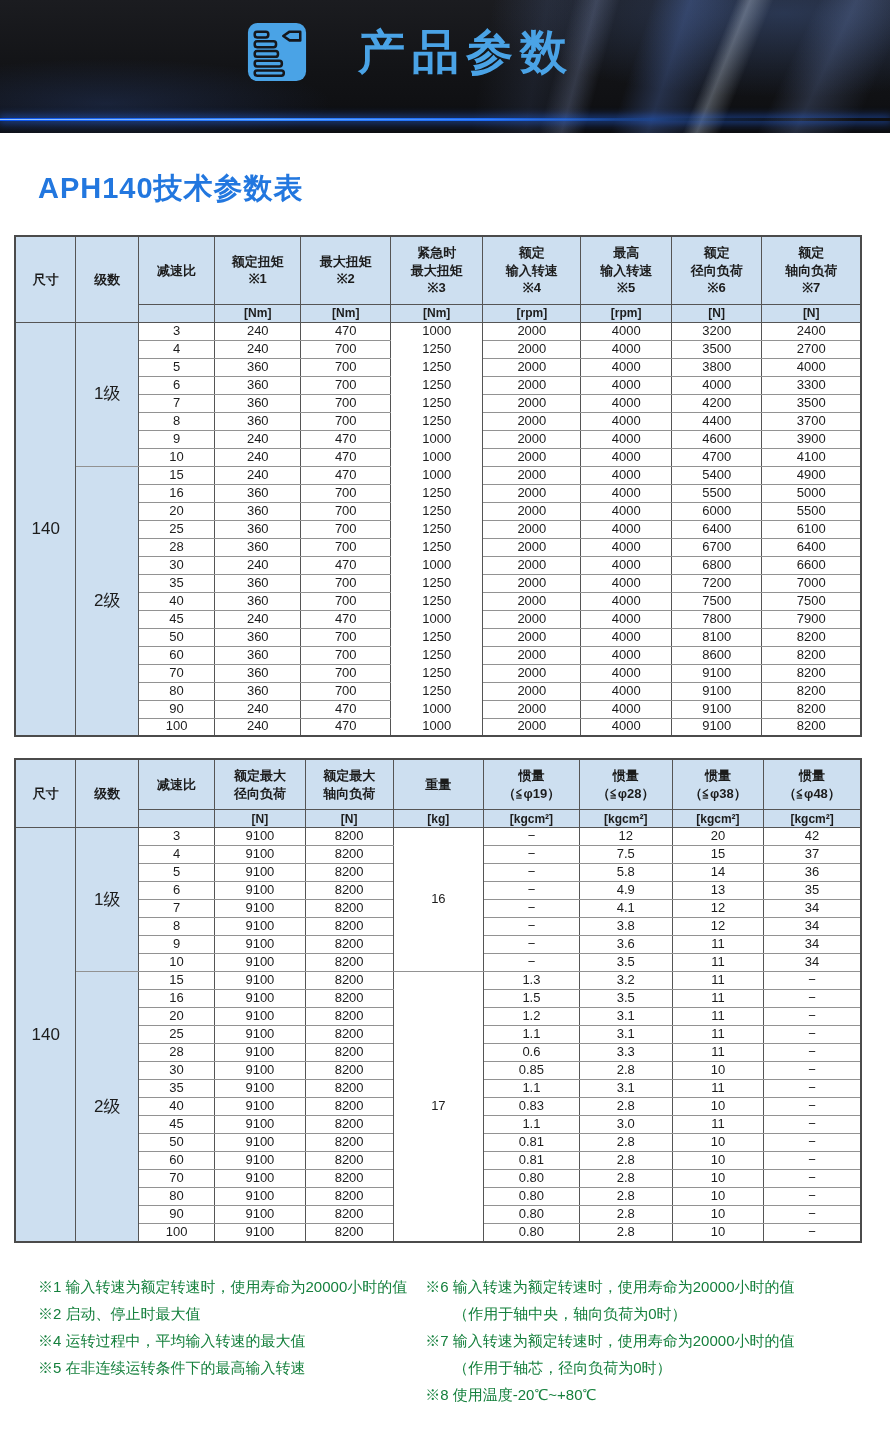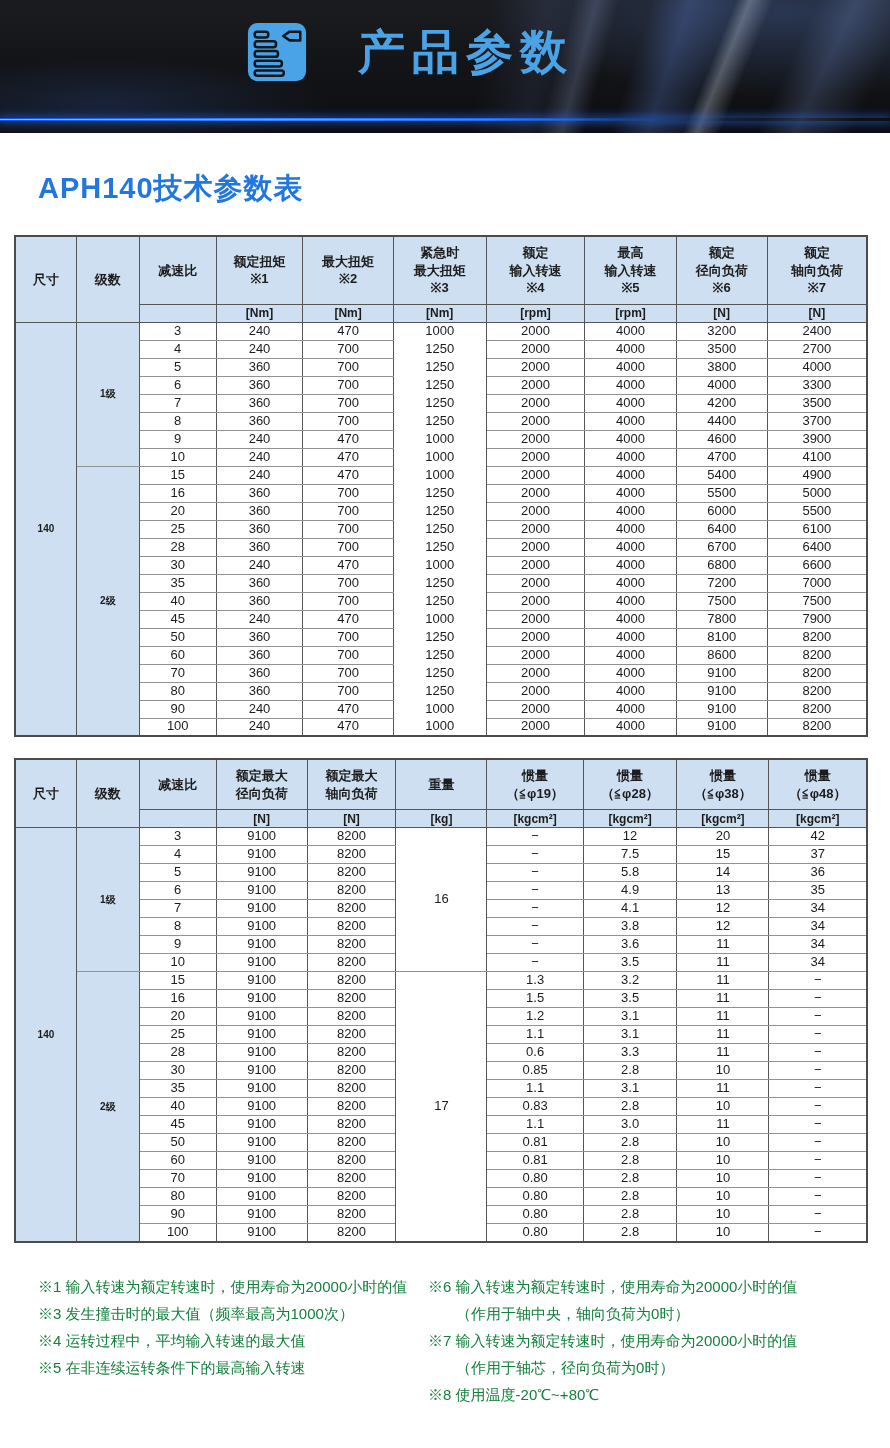--- a/index.html
+++ b/index.html
@@ -56,21 +56,21 @@
       rgba(27,106,245,0.30) 75%, rgba(27,106,245,0) 92%);
     box-shadow: 0 0 9px 2px rgba(40,110,255,0.55);
   }
   .glow-line::after {
     content:"";
     position:absolute; left:0; right:28%; top:0.5px; height:1.5px;
     background: linear-gradient(90deg, rgba(170,210,255,0.9), rgba(170,210,255,0));
   }
 
   
-  .content { padding: 0 22px 34px 14px; }
+  .content { padding: 0 28px 34px 14px; }
   .page-title {
     margin: 36px 0 26px 24px;
     font-size: 29px;
     font-weight: bold;
     letter-spacing: 1px;
     color: #2277df;
   }
 
   
   table.spec {
@@ -107,22 +107,22 @@
     border-bottom: 1px solid #929292;
     text-align: center;
     font-size: 13px;
     height: 18px;
     padding: 0 2px;
     background: #fff;
     line-height: 1.15;
   }
   .spec td.key {
     background: #cddff0;
-    font-weight: bold;
-    font-size: 10px;
+    font-weight: normal;
+    font-size: 17px;
   }
   .spec td.nohl { border-top: none; border-bottom: none; }
 
   
   .footnotes {
     display: flex;
     margin: 30px 0 0 24px;
     font-size: 15px;
     color: #15803d;
   }
@@ -695,21 +695,21 @@
           <td>2.8</td>
           <td>10</td>
           <td>−</td>
         </tr>
       </tbody>
     </table>
 
   <section class="footnotes">
     <div class="fn-col-left" id="fn-left">
         <div class="fn-line">※1 输入转速为额定转速时，使用寿命为20000小时的值</div>
-        <div class="fn-line">※3 发生撞击时的最大值（频率最高为1000次）</div>
+        <div class="fn-line">※2 启动、停止时最大值</div>
         <div class="fn-line">※4 运转过程中，平均输入转速的最大值</div>
         <div class="fn-line">※5 在非连续运转条件下的最高输入转速</div>
       </div>
     <div class="fn-col-right" id="fn-right">
         <div class="fn-line">※6 输入转速为额定转速时，使用寿命为20000小时的值</div>
         <div class="fn-line indent">（作用于轴中央，轴向负荷为0时）</div>
         <div class="fn-line">※7 输入转速为额定转速时，使用寿命为20000小时的值</div>
         <div class="fn-line indent">（作用于轴芯，径向负荷为0时）</div>
         <div class="fn-line">※8 使用温度-20℃~+80℃</div>
       </div>

